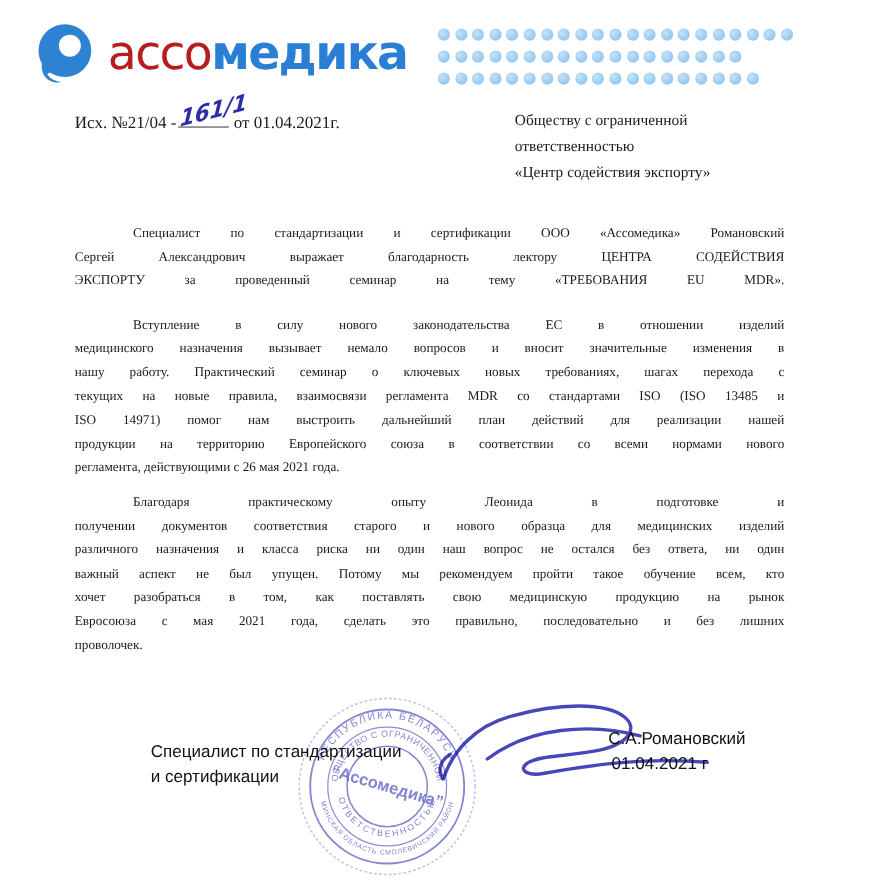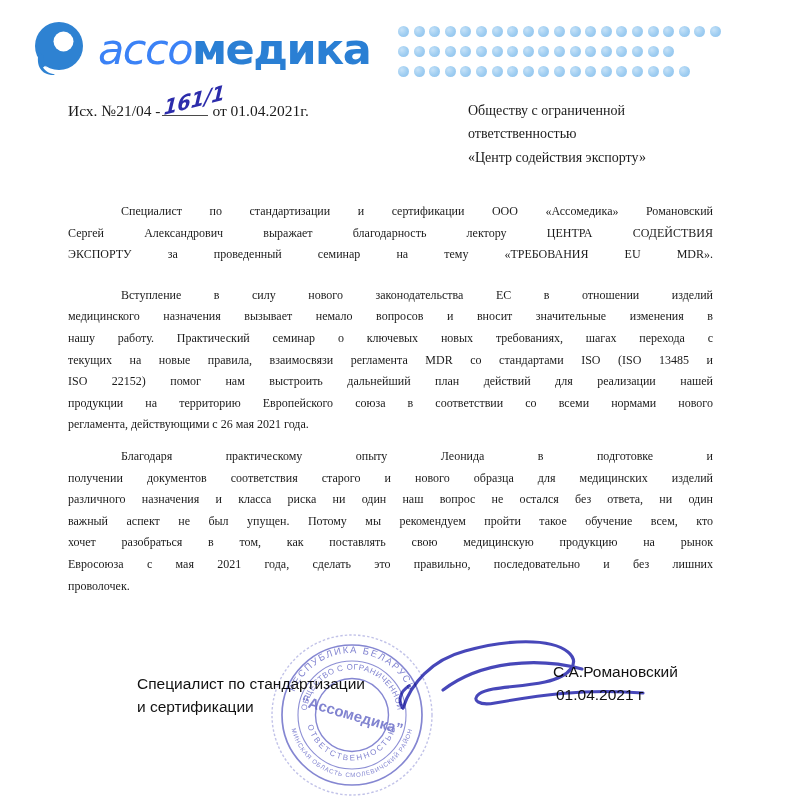--- a/index.html
+++ b/index.html
@@ -4,21 +4,21 @@
 <style>
   html,body{margin:0;padding:0;background:#fff;}
   .page{position:relative;width:800px;height:800px;background:#ffffff;overflow:hidden;
         font-family:"Liberation Serif", serif;color:#1b1b1b;}
 
   
   .logo{position:absolute;left:32px;top:20px;display:flex;align-items:center;height:58px;}
   .logo-icon{width:52px;height:58px;flex:0 0 auto;}
   .logo-text{margin-left:14px;font-family:"DejaVu Sans", sans-serif;font-size:43px;
              letter-spacing:-1.5px;line-height:1;white-space:nowrap;}
-  .logo-text .lt1{color:#3b82f6;font-weight:400;font-style:italic;}
+  .logo-text .lt1{color:#b91c1c;font-weight:400;}
   .logo-text .lt2{color:#2a7fd4;font-weight:700;text-align:right;}
 
   
   .dots{position:absolute;left:398px;top:26px;}
   .dot-row{display:flex;margin-bottom:9px;}
   .dot{width:11px;height:11px;border-radius:50%;margin-right:4.6px;
        background:radial-gradient(circle at 35% 35%, #c6e2f8 0%, #9ecdf1 55%, #8ec2ee 100%);}
 
   
   .ref-line{position:absolute;left:68px;top:99px;font-size:15.5px;line-height:20px;white-space:nowrap;}
@@ -143,21 +143,21 @@
       <div class="para">
         <div class="bline jl indent">Специалист по стандартизации и сертификации ООО «Ассомедика» Романовский</div>
         <div class="bline jl">Сергей Александрович выражает благодарность лектору ЦЕНТРА СОДЕЙСТВИЯ</div>
         <div class="bline jl">ЭКСПОРТУ за проведенный семинар на тему «ТРЕБОВАНИЯ EU MDR».</div>
       </div>
       <div class="para">
         <div class="bline jl indent">Вступление в силу нового законодательства ЕС в отношении изделий</div>
         <div class="bline jl">медицинского назначения вызывает немало вопросов и вносит значительные изменения в</div>
         <div class="bline jl">нашу работу. Практический семинар о ключевых новых требованиях, шагах перехода с</div>
         <div class="bline jl">текущих на новые правила, взаимосвязи регламента MDR со стандартами ISO (ISO 13485 и</div>
-        <div class="bline jl">ISO 22152) помог нам выстроить дальнейший план действий для реализации нашей</div>
+        <div class="bline jl">ISO 14971) помог нам выстроить дальнейший план действий для реализации нашей</div>
         <div class="bline jl">продукции на территорию Европейского союза в соответствии со всеми нормами нового</div>
         <div class="bline">регламента, действующими с 26 мая 2021 года.</div>
       </div>
       <div class="para">
         <div class="bline jl indent">Благодаря практическому опыту Леонида в подготовке и</div>
         <div class="bline jl">получении документов соответствия старого и нового образца для медицинских изделий</div>
         <div class="bline jl">различного назначения и класса риска ни один наш вопрос не остался без ответа, ни один</div>
         <div class="bline jl">важный аспект не был упущен. Потому мы рекомендуем пройти такое обучение всем, кто</div>
         <div class="bline jl">хочет разобраться в том, как поставлять свою медицинскую продукцию на рынок</div>
         <div class="bline jl">Евросоюза с мая 2021 года, сделать это правильно, последовательно и без лишних</div>

